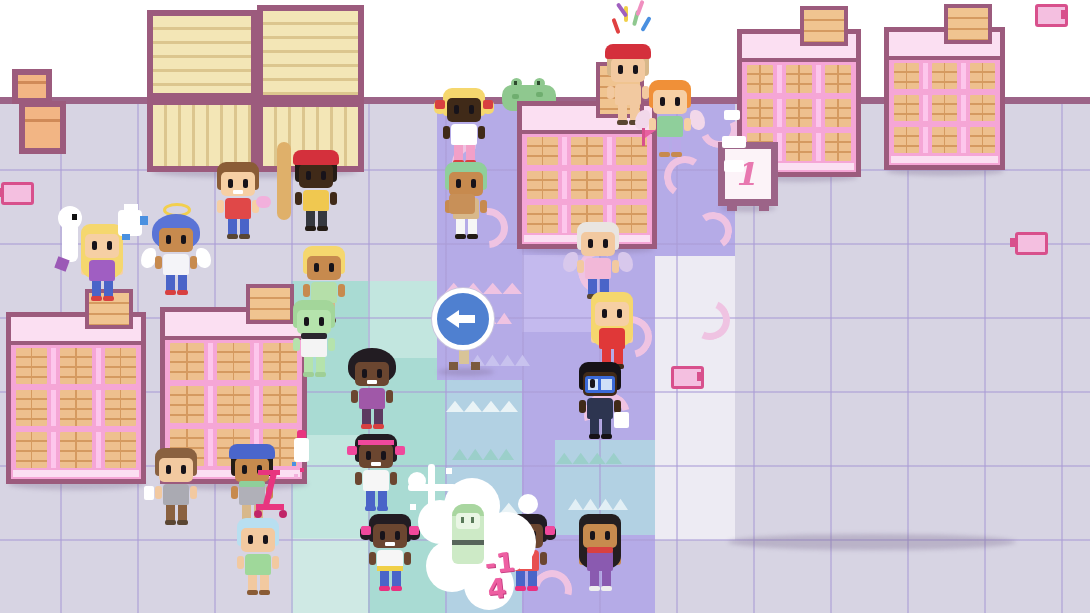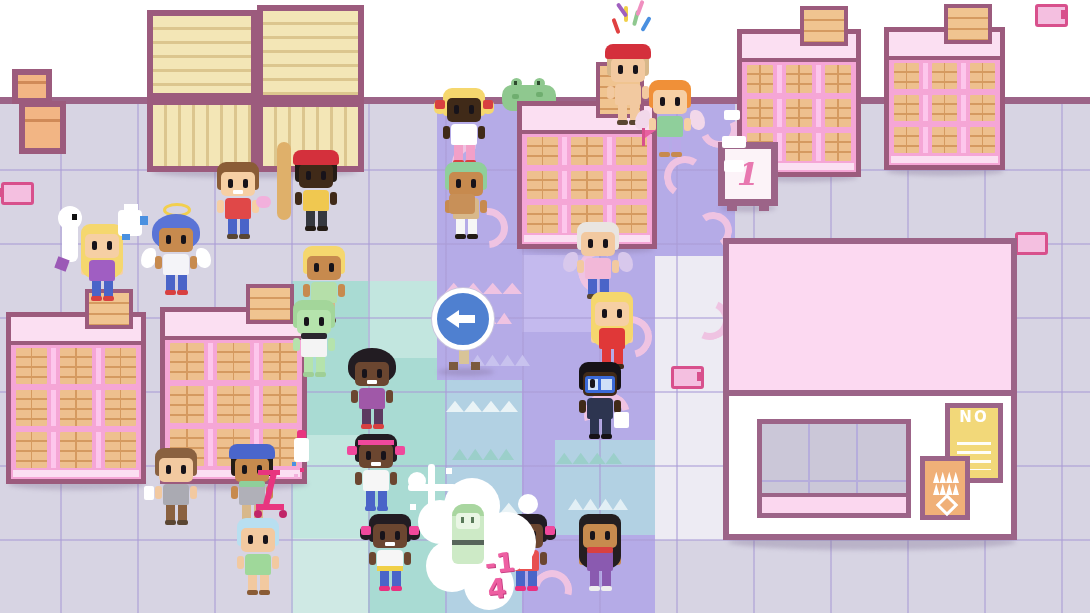--- a/index.html
+++ b/index.html
@@ -330,35 +330,20 @@
       <div class="flag pl" style="left: 1010px; top: 230px;">
         <div class="banner"></div>
         <div class="pole"></div>
       </div>
       <div class="flag pr" style="left: 1030px; top: 2px;">
         <div class="banner"></div>
         <div class="pole"></div>
       </div>
     </div>
 
-  <div id="building">
-    <div id="roof"></div>
-    <div id="window">
-        <div id="sill"></div>
-      </div>
-    <div class="poster" id="poster-no">
-      <span>NO</span>
-      <div class="lines"></div>
-    </div>
-    <div class="poster" id="poster-menu">
-      <div class="cloud" style="left:8px;top:8px;width:26px;background:#fff;"></div>
-      <div class="cloud" style="left:8px;top:20px;width:26px;background:#fff;"></div>
-      <div class="dia"></div>
-    </div>
-  </div>
 
   <div id="rank-sign">
     <span id="rank-num">1</span>
   </div>
 
   <div id="arrow-sign">
     <div id="arrow-post"></div>
     <div id="arrow-foot-l"></div>
     <div id="arrow-foot-r"></div>
     <div id="arrow-disc"></div>

